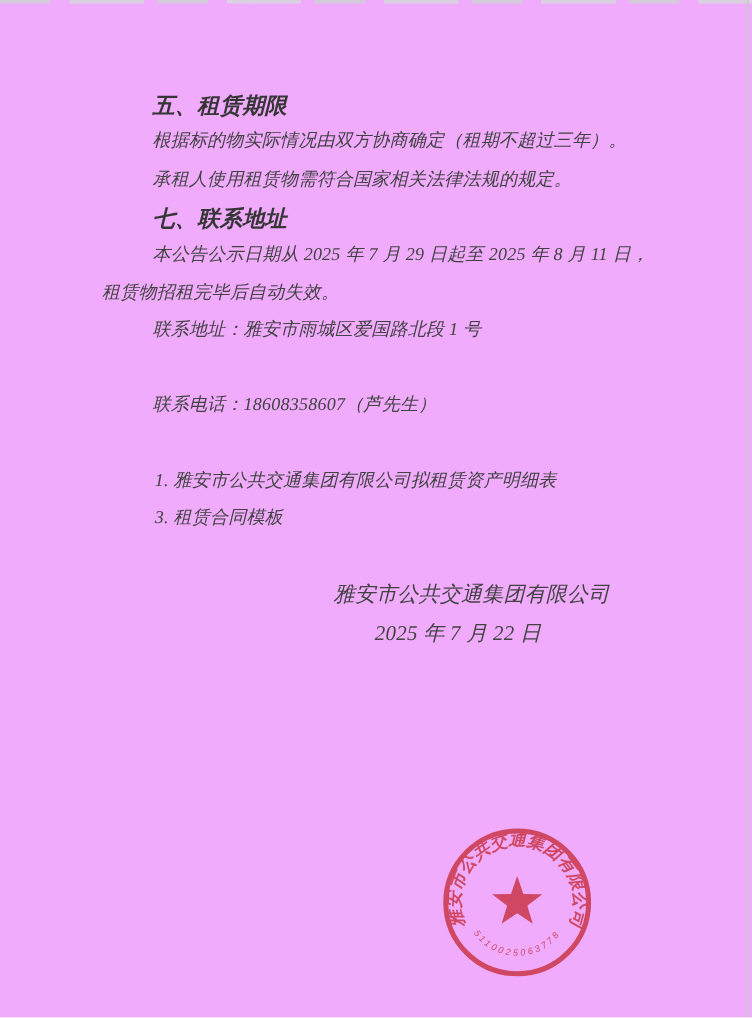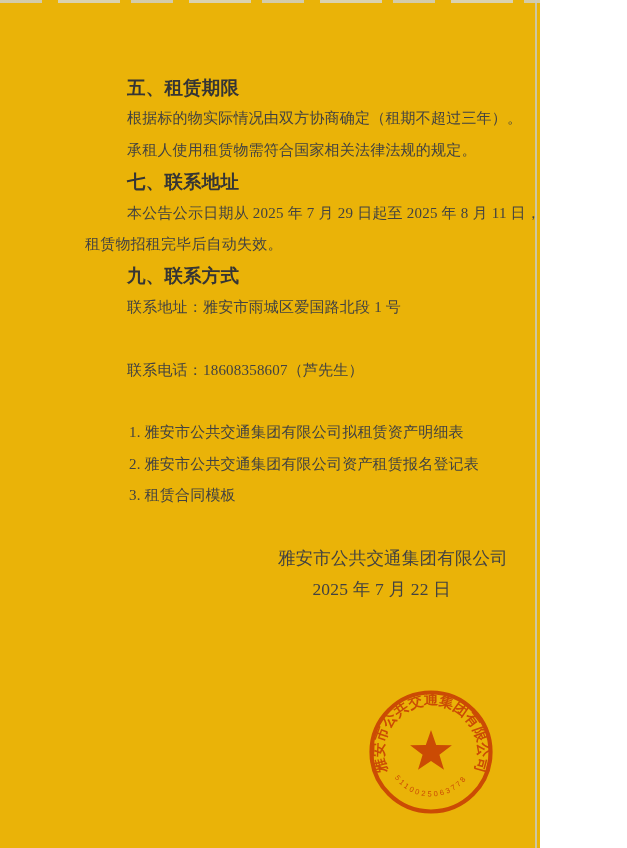--- a/index.html
+++ b/index.html
@@ -2,25 +2,26 @@
 <html><head>
 <meta charset="utf-8">
 <style>
   html, body {
     margin: 0;
     padding: 0;
     background: #ffffff;
   }
   .page {
     position: relative;
-    width: 540px;
+    width: 627px;
     height: 848px;
-    background: #eab308;
+    background: #f0abfc;
     overflow: hidden;
     font-family: "Liberation Serif", serif;
+    font-style: italic;
   }
   
   .artifact-top {
     position: absolute;
     top: 0; left: 0;
     width: 100%; height: 3px;
     background: repeating-linear-gradient(90deg,
       #ced2d2 0px, #ced2d2 42px,
       transparent 42px, transparent 58px,
       #d6dada 58px, #d6dada 120px,
@@ -97,27 +98,25 @@
   <div class="artifact-top"></div>
   <div class="artifact-right"></div>
 
   <div class="doc-body">
 
   <div class="line heading">五、租赁期限</div>
       <div class="line para">根据标的物实际情况由双方协商确定（租期不超过三年）。</div>
       <div class="line para">承租人使用租赁物需符合国家相关法律法规的规定。</div>
       <div class="line heading">七、联系地址</div>
       <div class="line para">本公告公示日期从 2025 年 7 月 29 日起至 2025 年 8 月 11 日，租赁物招租完毕后自动失效。</div>
-      <div class="line heading">九、联系方式</div>
       <div class="line para">联系地址：雅安市雨城区爱国路北段 1 号</div>
       <div class="line spacer"></div>
       <div class="line para">联系电话：18608358607（芦先生）</div>
       <div class="line spacer"></div>
       <div class="line list">1. 雅安市公共交通集团有限公司拟租赁资产明细表</div>
-      <div class="line list">2. 雅安市公共交通集团有限公司资产租赁报名登记表</div>
       <div class="line list">3. 租赁合同模板</div>
       <div class="line spacer"></div>
       <div class="line sig-company">雅安市公共交通集团有限公司</div>
       <div class="line sig-date">2025 年 7 月 22 日</div>
     </div>
 
   <svg class="seal" viewBox="-82 -82 164 164" xmlns="http://www.w3.org/2000/svg">
 
     <circle cx="0" cy="0" r="59.5" fill="none" stroke="#d9554e" stroke-width="4.2"></circle>
 

